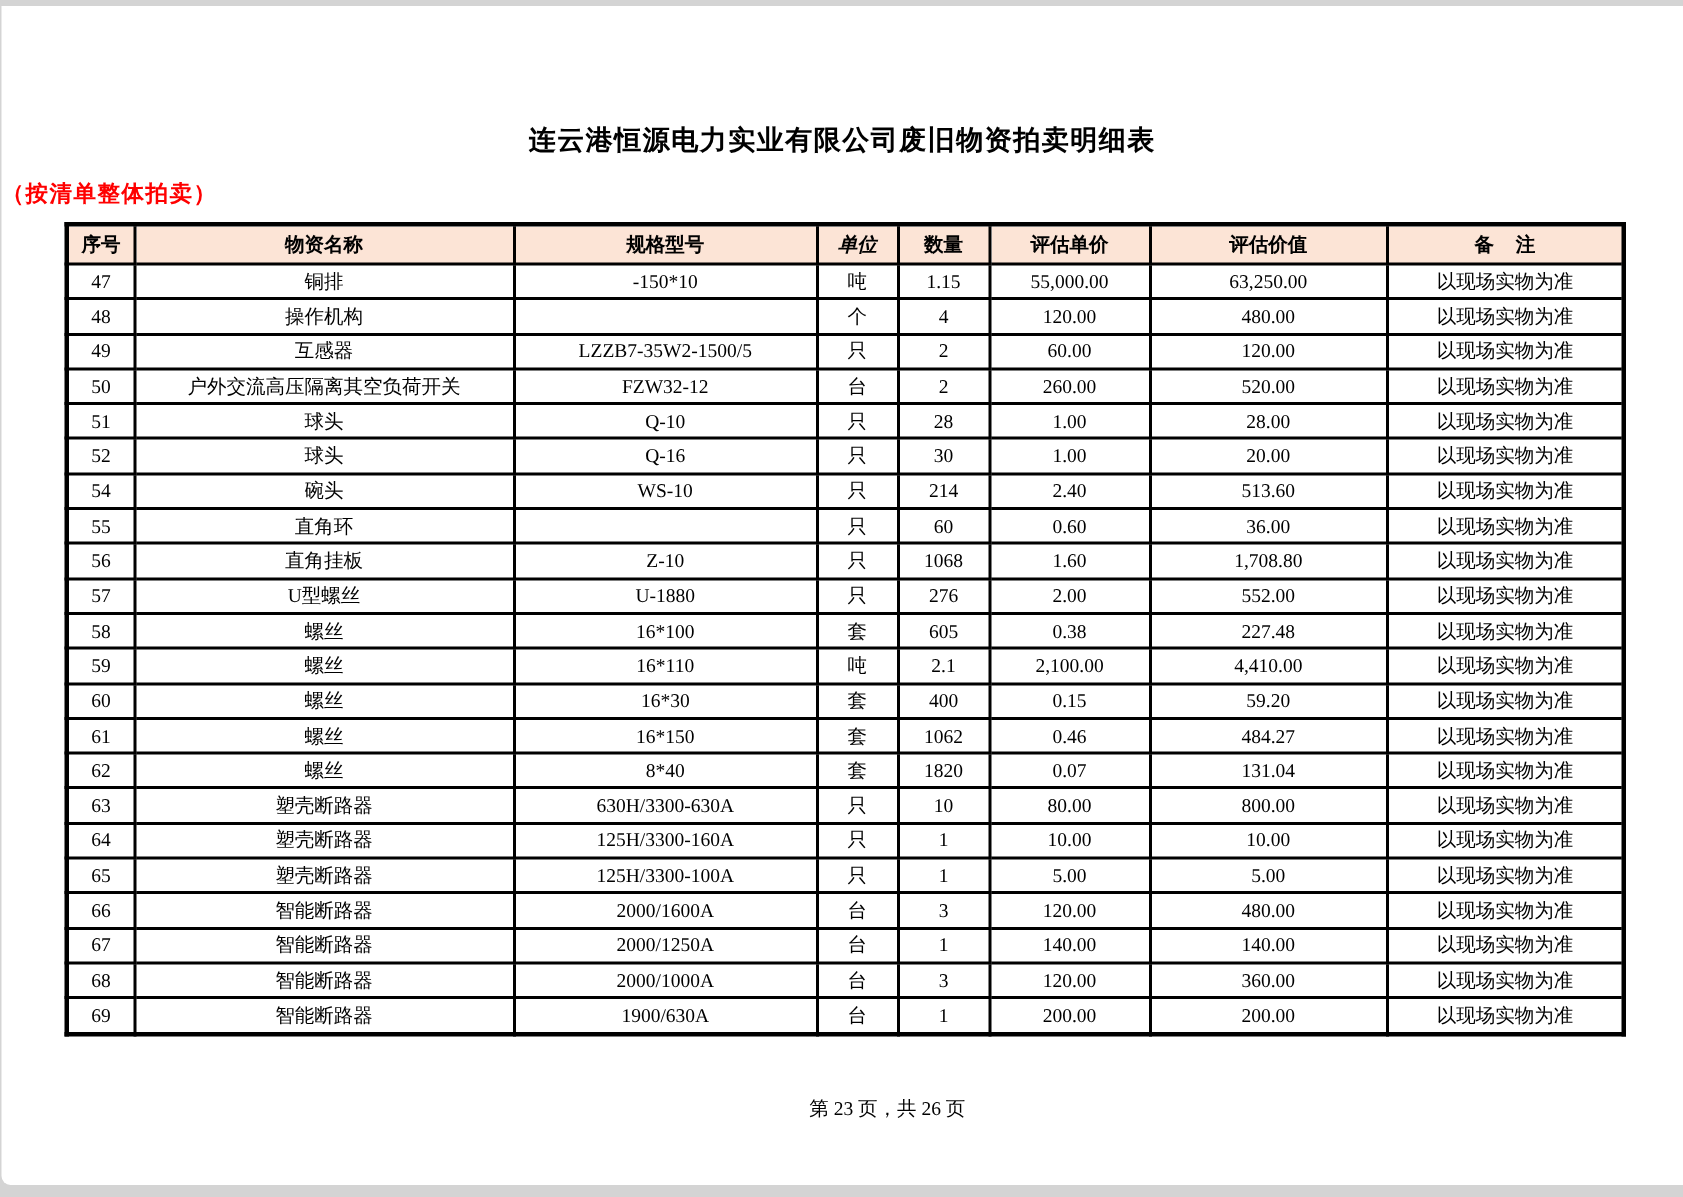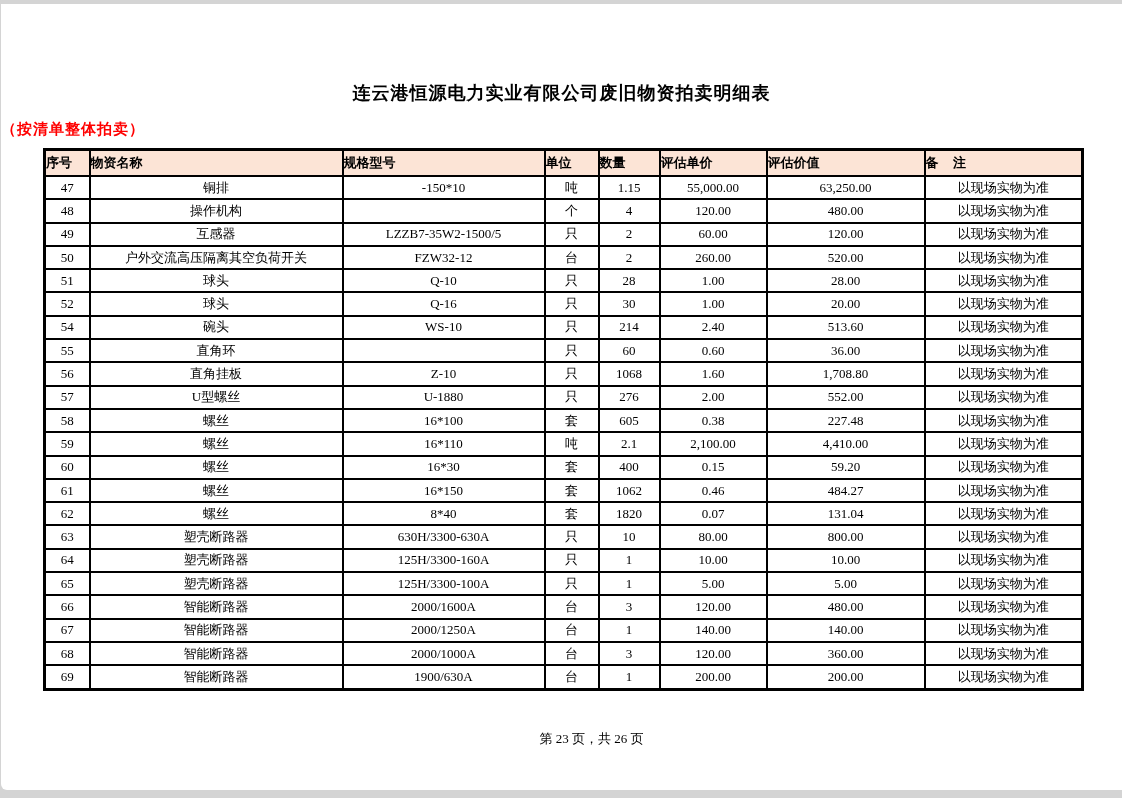--- a/index.html
+++ b/index.html
@@ -57,21 +57,21 @@
     table-layout: fixed;
     border: 3px solid #000000;
   }
   table.auction th {
     border: 2px solid #000000;
     height: 24px;
     font-family: "Liberation Sans", "DejaVu Sans", sans-serif;
     font-weight: bold;
     font-size: 13px;
     color: #000000;
-    text-align: left;
+    text-align: center;
     vertical-align: middle;
     white-space: pre;
     padding: 0;
     overflow: hidden;
   }
   table.auction td {
     border: 2px solid #000000;
     height: 21.3px;
     font-size: 13px;
     color: #000000;
@@ -109,21 +109,21 @@
           <col style="width: 61px;">
           <col style="width: 107px;">
           <col style="width: 158px;">
           <col style="width: 158px;">
         </colgroup>
       <thead>
         <tr id="auction-head-row">
             <th style="background: rgb(252, 228, 214);">序号</th>
             <th style="background: rgb(252, 228, 214);">物资名称</th>
             <th style="background: rgb(252, 228, 214);">规格型号</th>
-            <th style="background: rgb(252, 228, 214);">单位</th>
+            <th style="background: rgb(252, 228, 214); font-style: italic;">单位</th>
             <th style="background: rgb(252, 228, 214);">数量</th>
             <th style="background: rgb(252, 228, 214);">评估单价</th>
             <th style="background: rgb(252, 228, 214);">评估价值</th>
             <th style="background: rgb(252, 228, 214);">备    注</th>
           </tr>
       </thead>
       <tbody id="auction-body">
           <tr>
             <td>47</td>
             <td>铜排</td>

